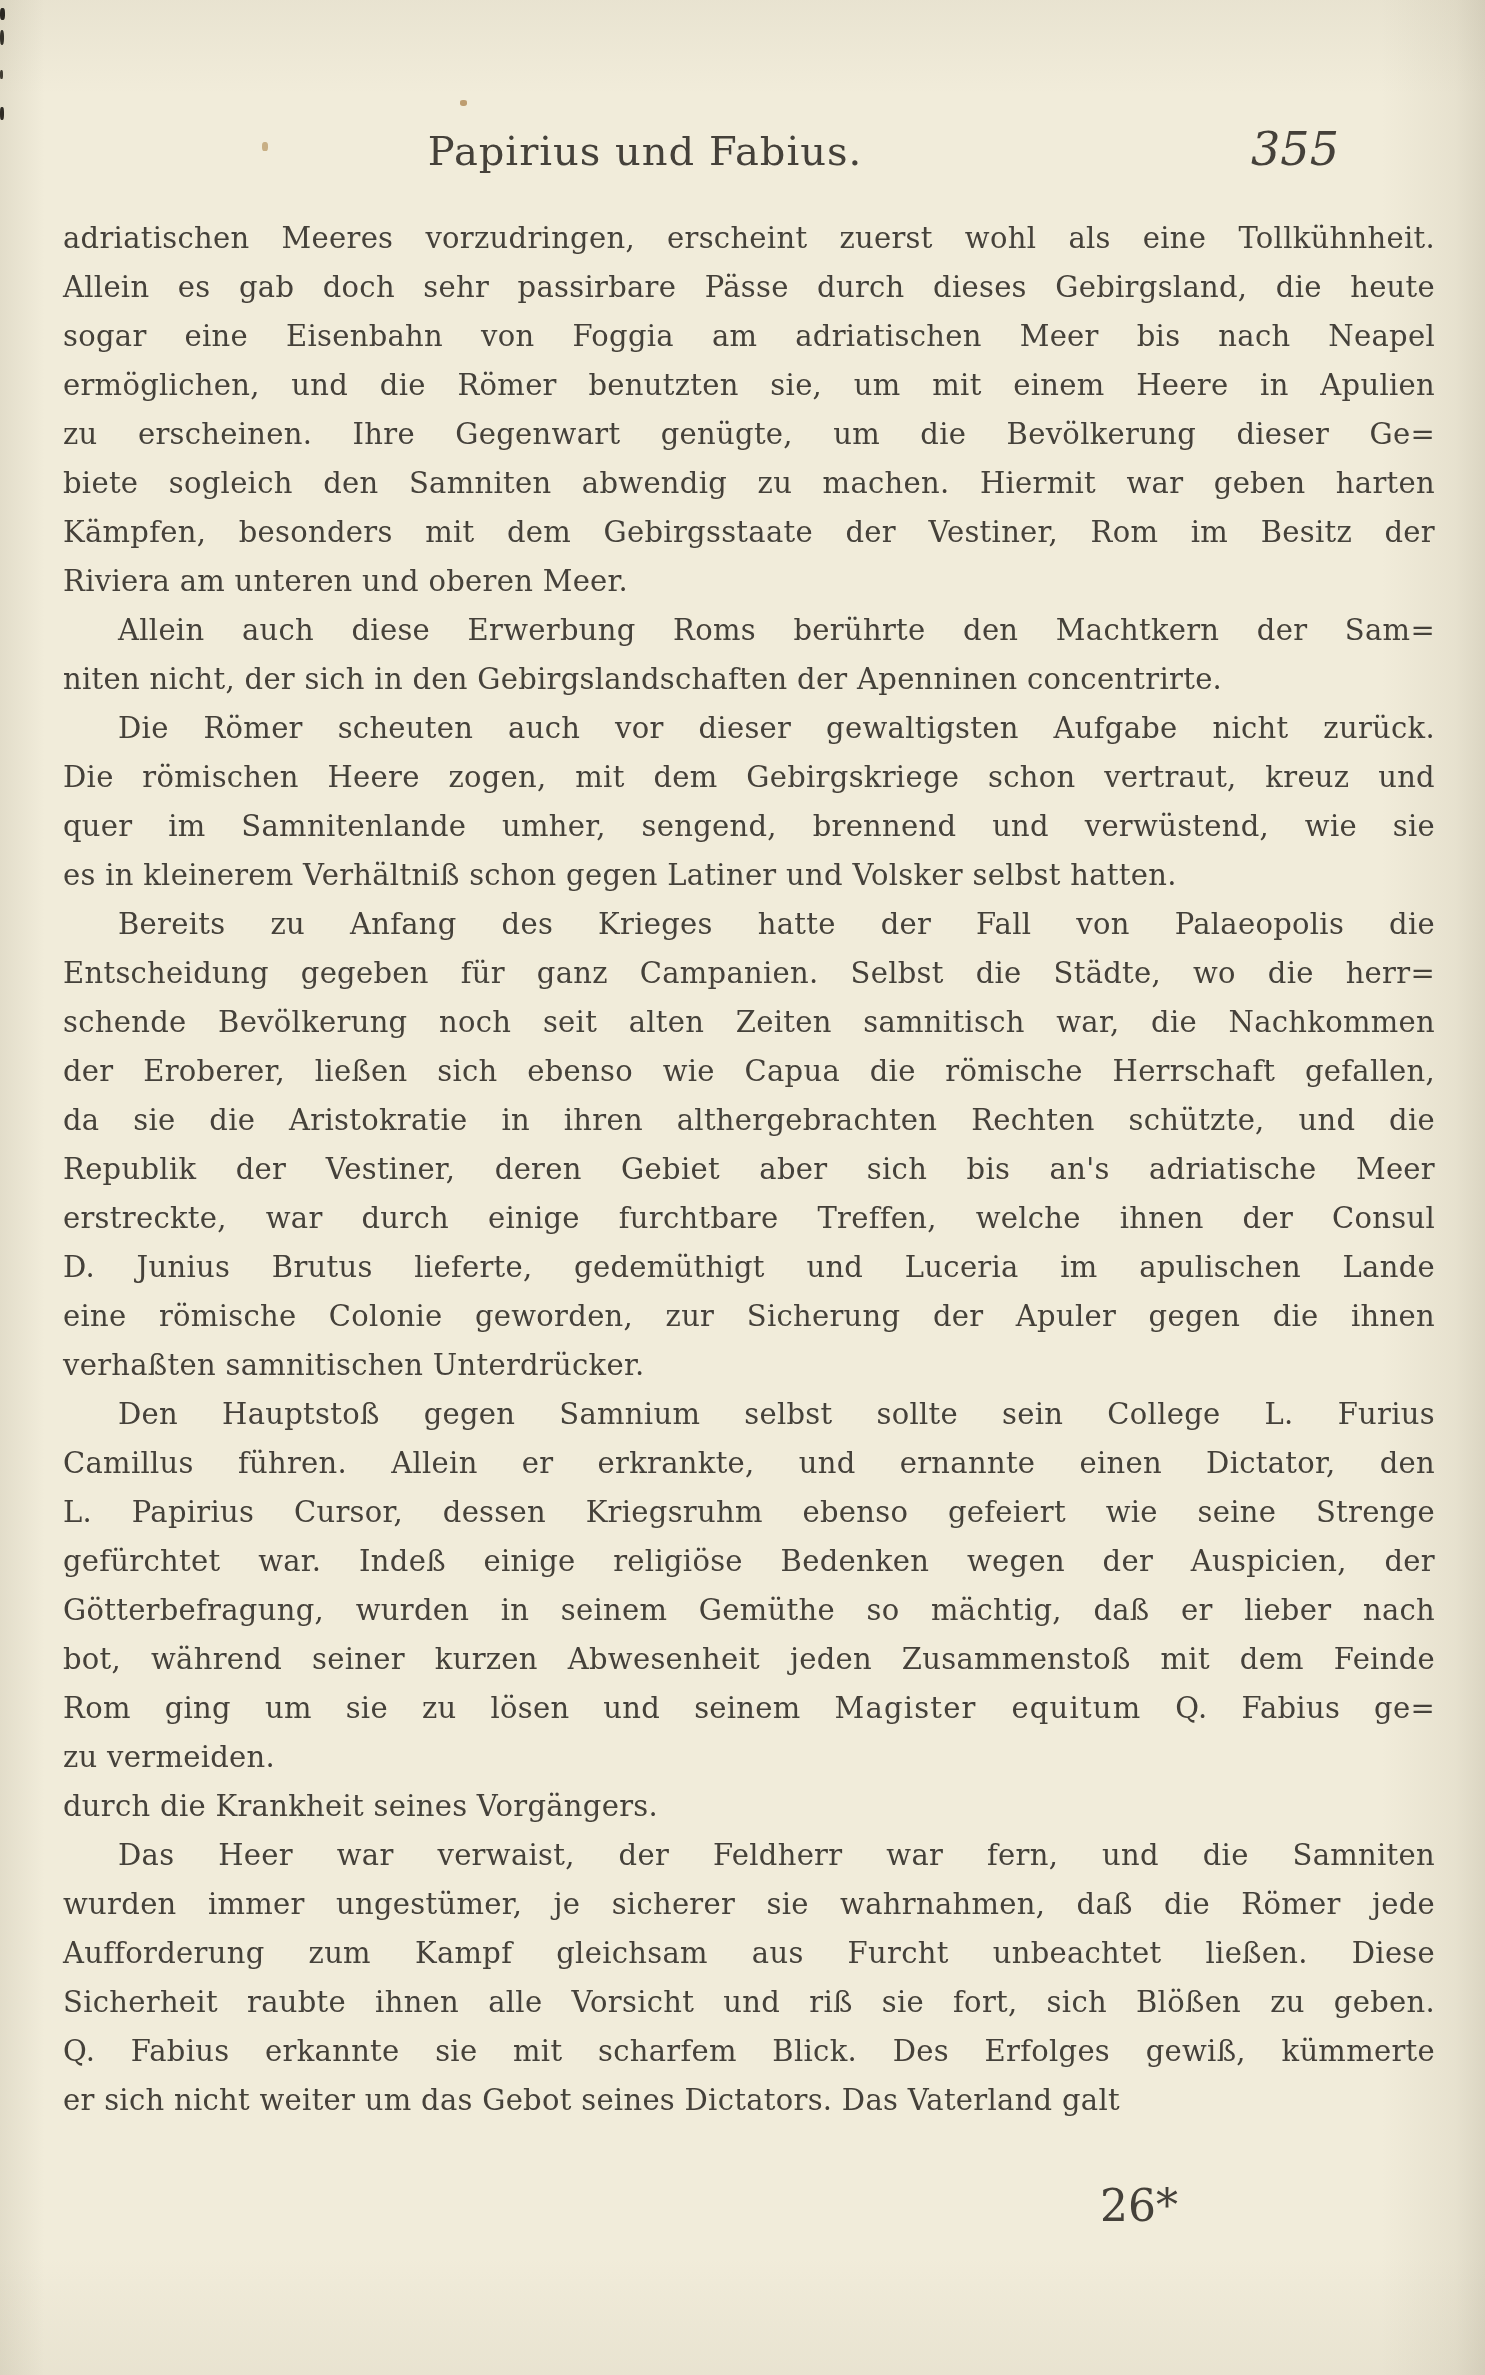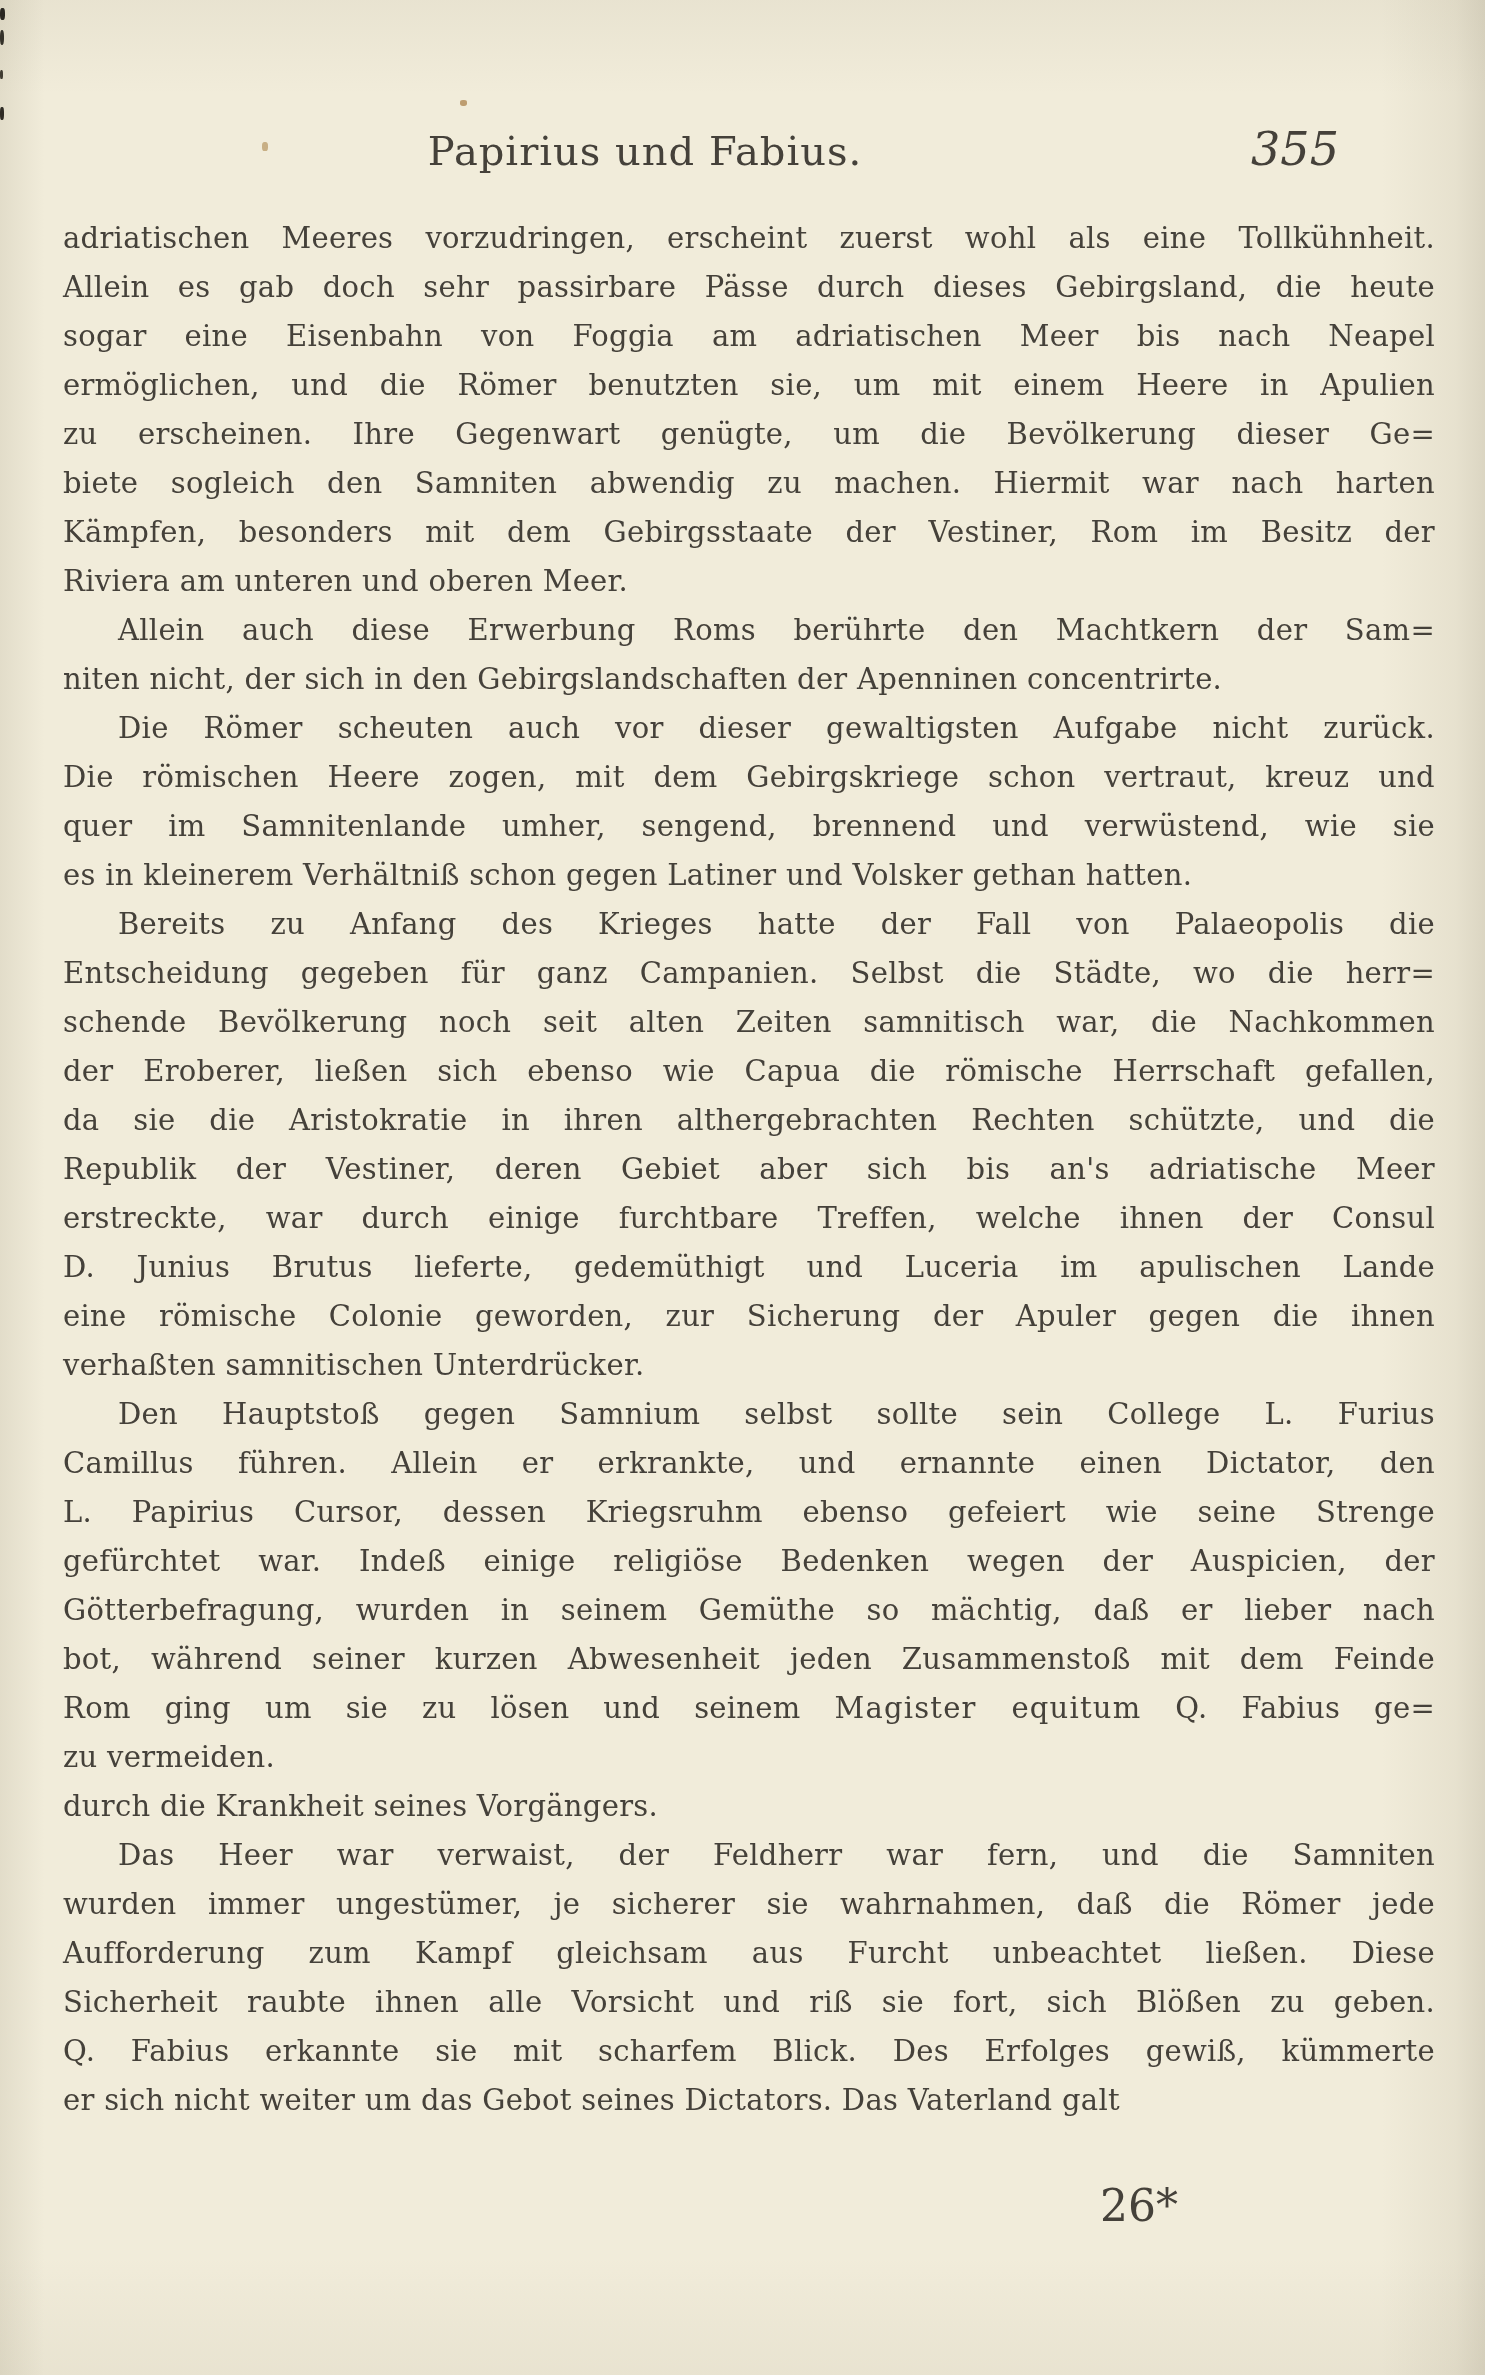--- a/index.html
+++ b/index.html
@@ -93,33 +93,33 @@
     <div class="page-number">355</div>
   </div>
 
   <div class="text-block">
       <div class="paragraph">
         <div class="line">adriatischen Meeres vorzudringen, erscheint zuerst wohl als eine Tollkühnheit.</div>
         <div class="line">Allein es gab doch sehr passirbare Pässe durch dieses Gebirgsland, die heute</div>
         <div class="line">sogar eine Eisenbahn von Foggia am adriatischen Meer bis nach Neapel</div>
         <div class="line">ermöglichen, und die Römer benutzten sie, um mit einem Heere in Apulien</div>
         <div class="line">zu erscheinen.  Ihre Gegenwart genügte, um die Bevölkerung dieser Ge=</div>
-        <div class="line">biete sogleich den Samniten abwendig zu machen.  Hiermit war nach harten</div>
+        <div class="line">biete sogleich den Samniten abwendig zu machen.  Hiermit war geben harten</div>
         <div class="line">Kämpfen, besonders mit dem Gebirgsstaate der Vestiner, Rom im Besitz der</div>
         <div class="line last">Riviera am unteren und oberen Meer.</div>
       </div>
       <div class="paragraph">
         <div class="line indent">Allein auch diese Erwerbung Roms berührte den Machtkern der Sam=</div>
         <div class="line last">niten nicht, der sich in den Gebirgslandschaften der Apenninen concentrirte.</div>
       </div>
       <div class="paragraph">
         <div class="line indent">Die Römer scheuten auch vor dieser gewaltigsten Aufgabe nicht zurück.</div>
         <div class="line">Die römischen Heere zogen, mit dem Gebirgskriege schon vertraut, kreuz und</div>
         <div class="line">quer im Samnitenlande umher, sengend, brennend und verwüstend, wie sie</div>
-        <div class="line last">es in kleinerem Verhältniß schon gegen Latiner und Volsker gethan hatten.</div>
+        <div class="line last">es in kleinerem Verhältniß schon gegen Latiner und Volsker selbst hatten.</div>
       </div>
       <div class="paragraph">
         <div class="line indent">Bereits zu Anfang des Krieges hatte der Fall von Palaeopolis die</div>
         <div class="line">Entscheidung gegeben für ganz Campanien.  Selbst die Städte, wo die herr=</div>
         <div class="line">schende Bevölkerung noch seit alten Zeiten samnitisch war, die Nachkommen</div>
         <div class="line">der Eroberer, ließen sich ebenso wie Capua die römische Herrschaft gefallen,</div>
         <div class="line">da sie die Aristokratie in ihren althergebrachten Rechten schützte, und die</div>
         <div class="line">Republik der Vestiner, deren Gebiet aber sich bis an's adriatische Meer</div>
         <div class="line">erstreckte, war durch einige furchtbare Treffen, welche ihnen der Consul</div>
         <div class="line">D. Junius Brutus lieferte, gedemüthigt und Luceria im apulischen Lande</div>

